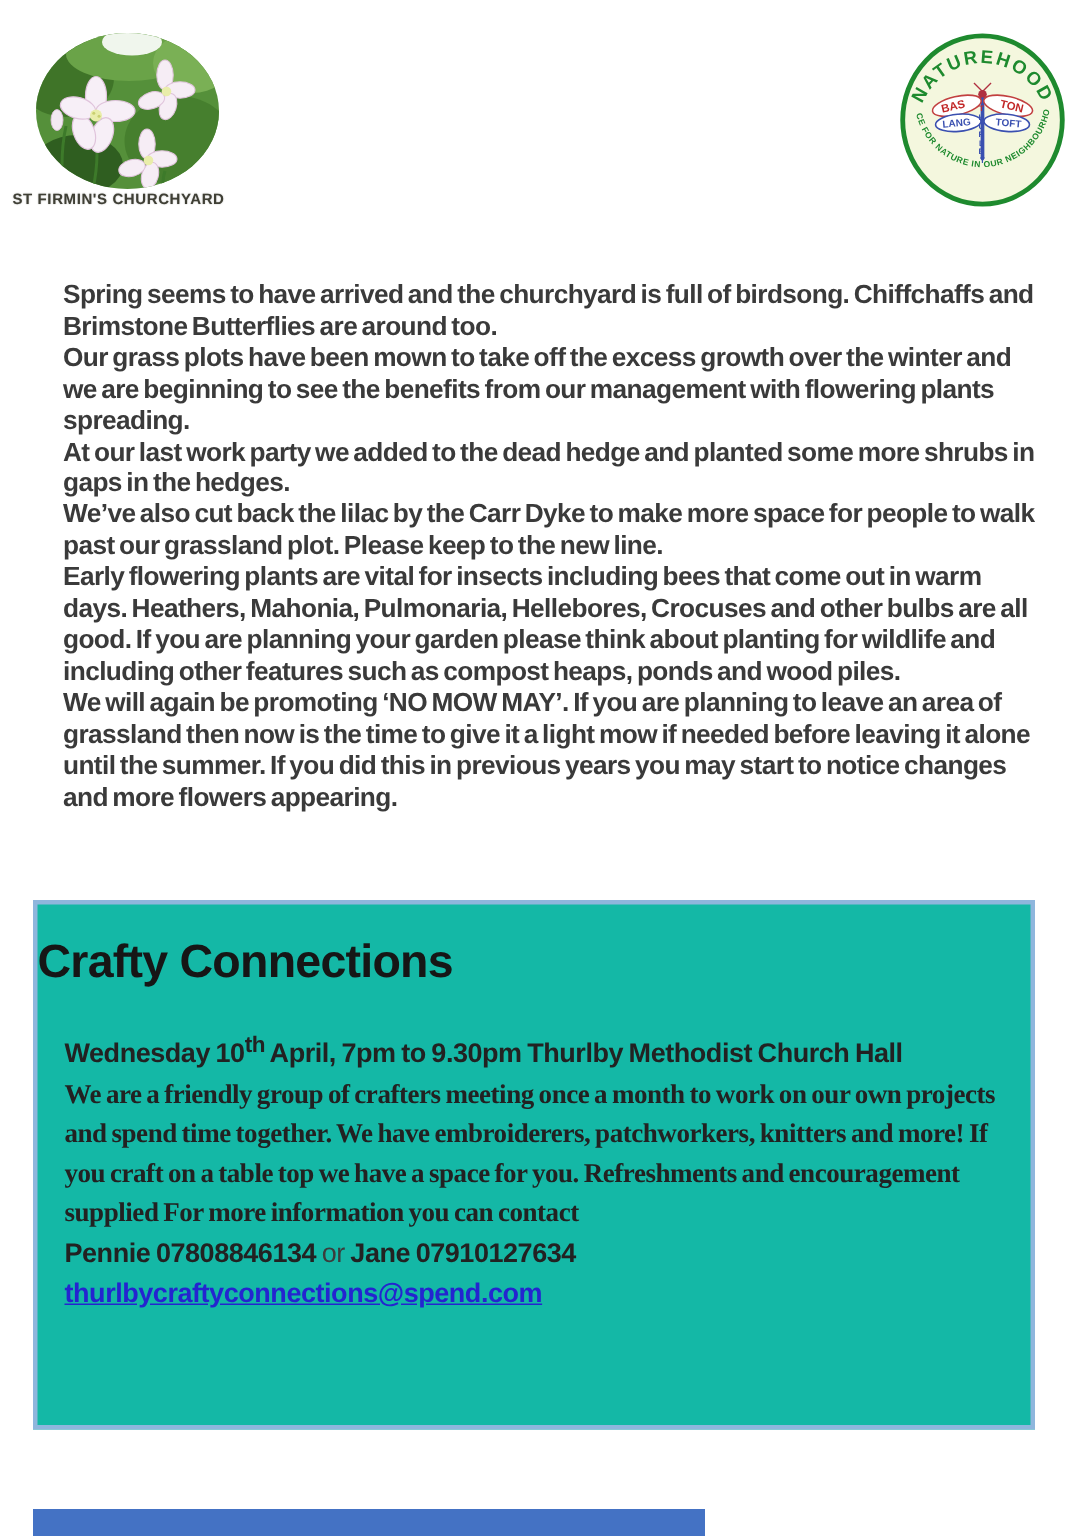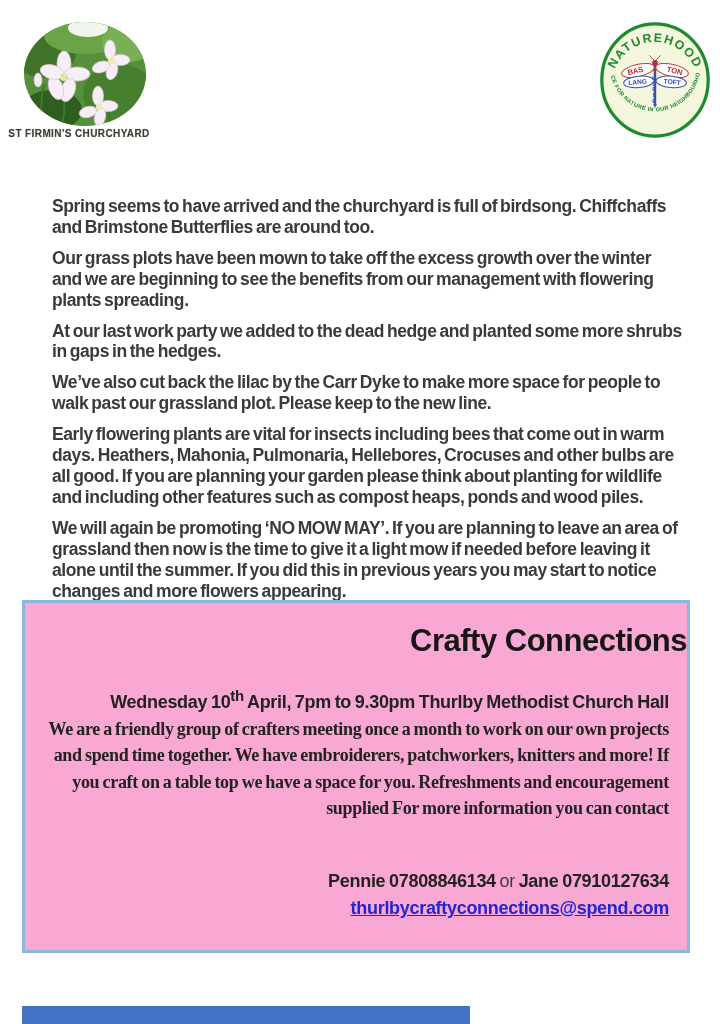--- a/index.html
+++ b/index.html
@@ -22,38 +22,38 @@
     font-family:"Liberation Serif",serif;font-weight:700;
     font-size:27px;line-height:32px;color:#0f0f0f;
   }
   .nh-wrap{position:absolute;left:598px;top:20px;width:114px;height:120px;}
   
   .article{
     position:absolute;left:42px;top:186px;width:652px;
     font-size:17.5px;font-weight:700;line-height:20.9px;color:#3a3a3a;
     letter-spacing:-0.4px;word-spacing:-1.5px;
   }
-  .article p{margin:10px;padding:0;}
+  .article p{margin:0;padding:0;}
   
   .event-box{
     position:absolute;left:22px;top:600px;width:662px;height:347px;
-    border:3px solid #8fb6dd;background:#f9a8d4;box-sizing:content-box;
-    text-align:right;color:#1e1e1e;
+    border:3px solid #8fb6dd;background:#14b8a6;box-sizing:content-box;
+    text-align:left;color:#1e1e1e;
   }
   .event-title{
     margin-top:20px;font-size:31px;font-weight:700;letter-spacing:-0.5px;color:#161616;
   }
   .event-body{
     margin:30px 18px 0 18px;font-size:18px;font-weight:700;line-height:26.5px;
     letter-spacing:-0.3px;word-spacing:-1px;color:#222222;
   }
   .event-when{display:block;}
   .event-when sup{font-size:15px;line-height:0;}
   .event-desc{display:block;font-family:Liberation Serif, serif;}
-  .contact-line{display:block;margin-top:46px;}
+  .contact-line{display:block;}
   .contact-sep{font-weight:400;color:#3c3c3c;}
   .email-line{display:block;margin-top:1px;}
   .email-link{text-decoration:underline;cursor:pointer;}
   
   .bottom-bar{
     position:absolute;left:22px;top:1006px;width:448px;height:18px;
   }
 </style>
 </head>
 <body>

